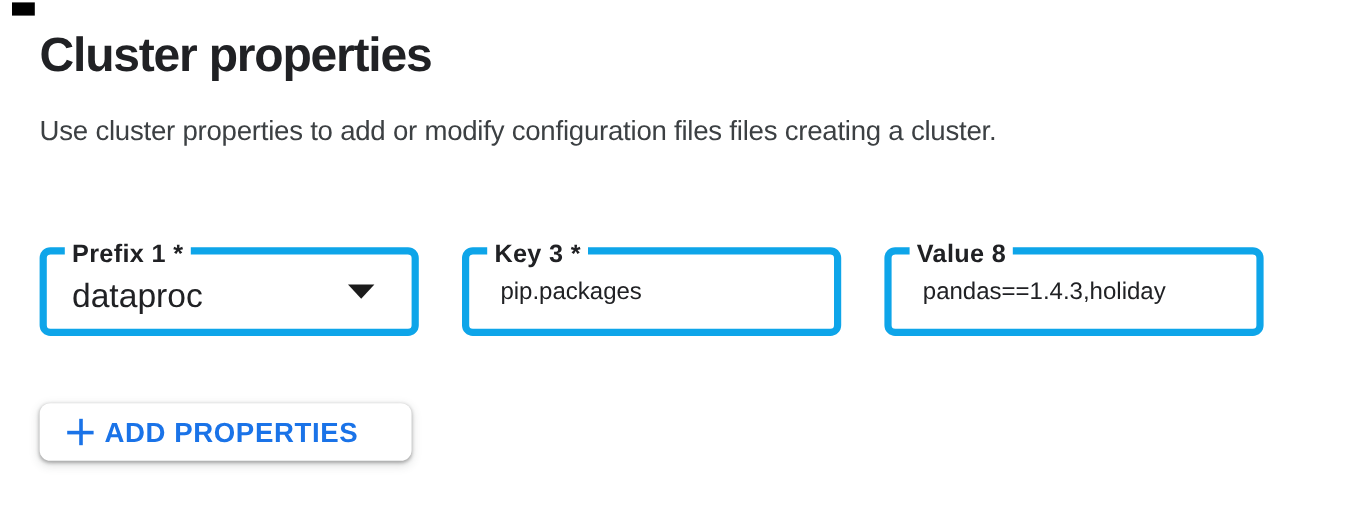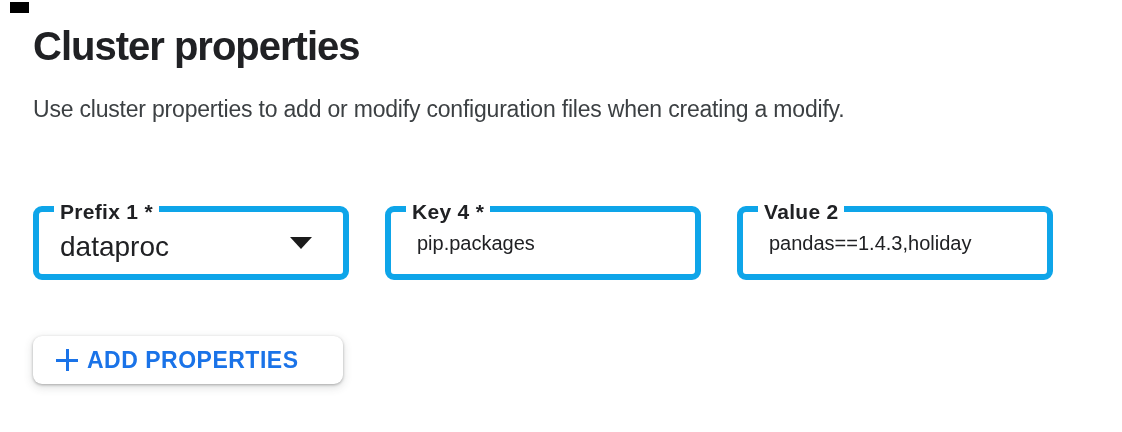--- a/index.html
+++ b/index.html
@@ -84,37 +84,37 @@
     color: #1a73e8; white-space: nowrap; line-height: 48px;
   }
 </style>
 </head>
 <body>
 
 <div class="corner-mark"></div>
 
 <h1 class="page-title">Cluster properties</h1>
 
-<p class="page-description">Use cluster properties to add or modify configuration files when creating a modify.</p>
+<p class="page-description">Use cluster properties to add or modify configuration files files creating a cluster.</p>
 
 <div class="fields-row">
 
   <div class="field field-prefix">
     <span class="field-label">Prefix 1 *</span>
     <span class="select-value">dataproc</span>
     <span class="dropdown-arrow"></span>
   </div>
 
   <div class="field field-key">
-    <span class="field-label">Key 4 *</span>
+    <span class="field-label">Key 3 *</span>
     <input class="text-input" type="text" value="pip.packages" style="">
   </div>
 
   <div class="field field-value">
-    <span class="field-label">Value 2</span>
+    <span class="field-label">Value 8</span>
     <input class="text-input" type="text" value="pandas==1.4.3,holiday" style="">
   </div>
 
 </div>
 
 <button class="add-btn">
   <span class="plus-icon"></span>
   <span class="add-btn-label">ADD PROPERTIES</span>
 </button>
 

